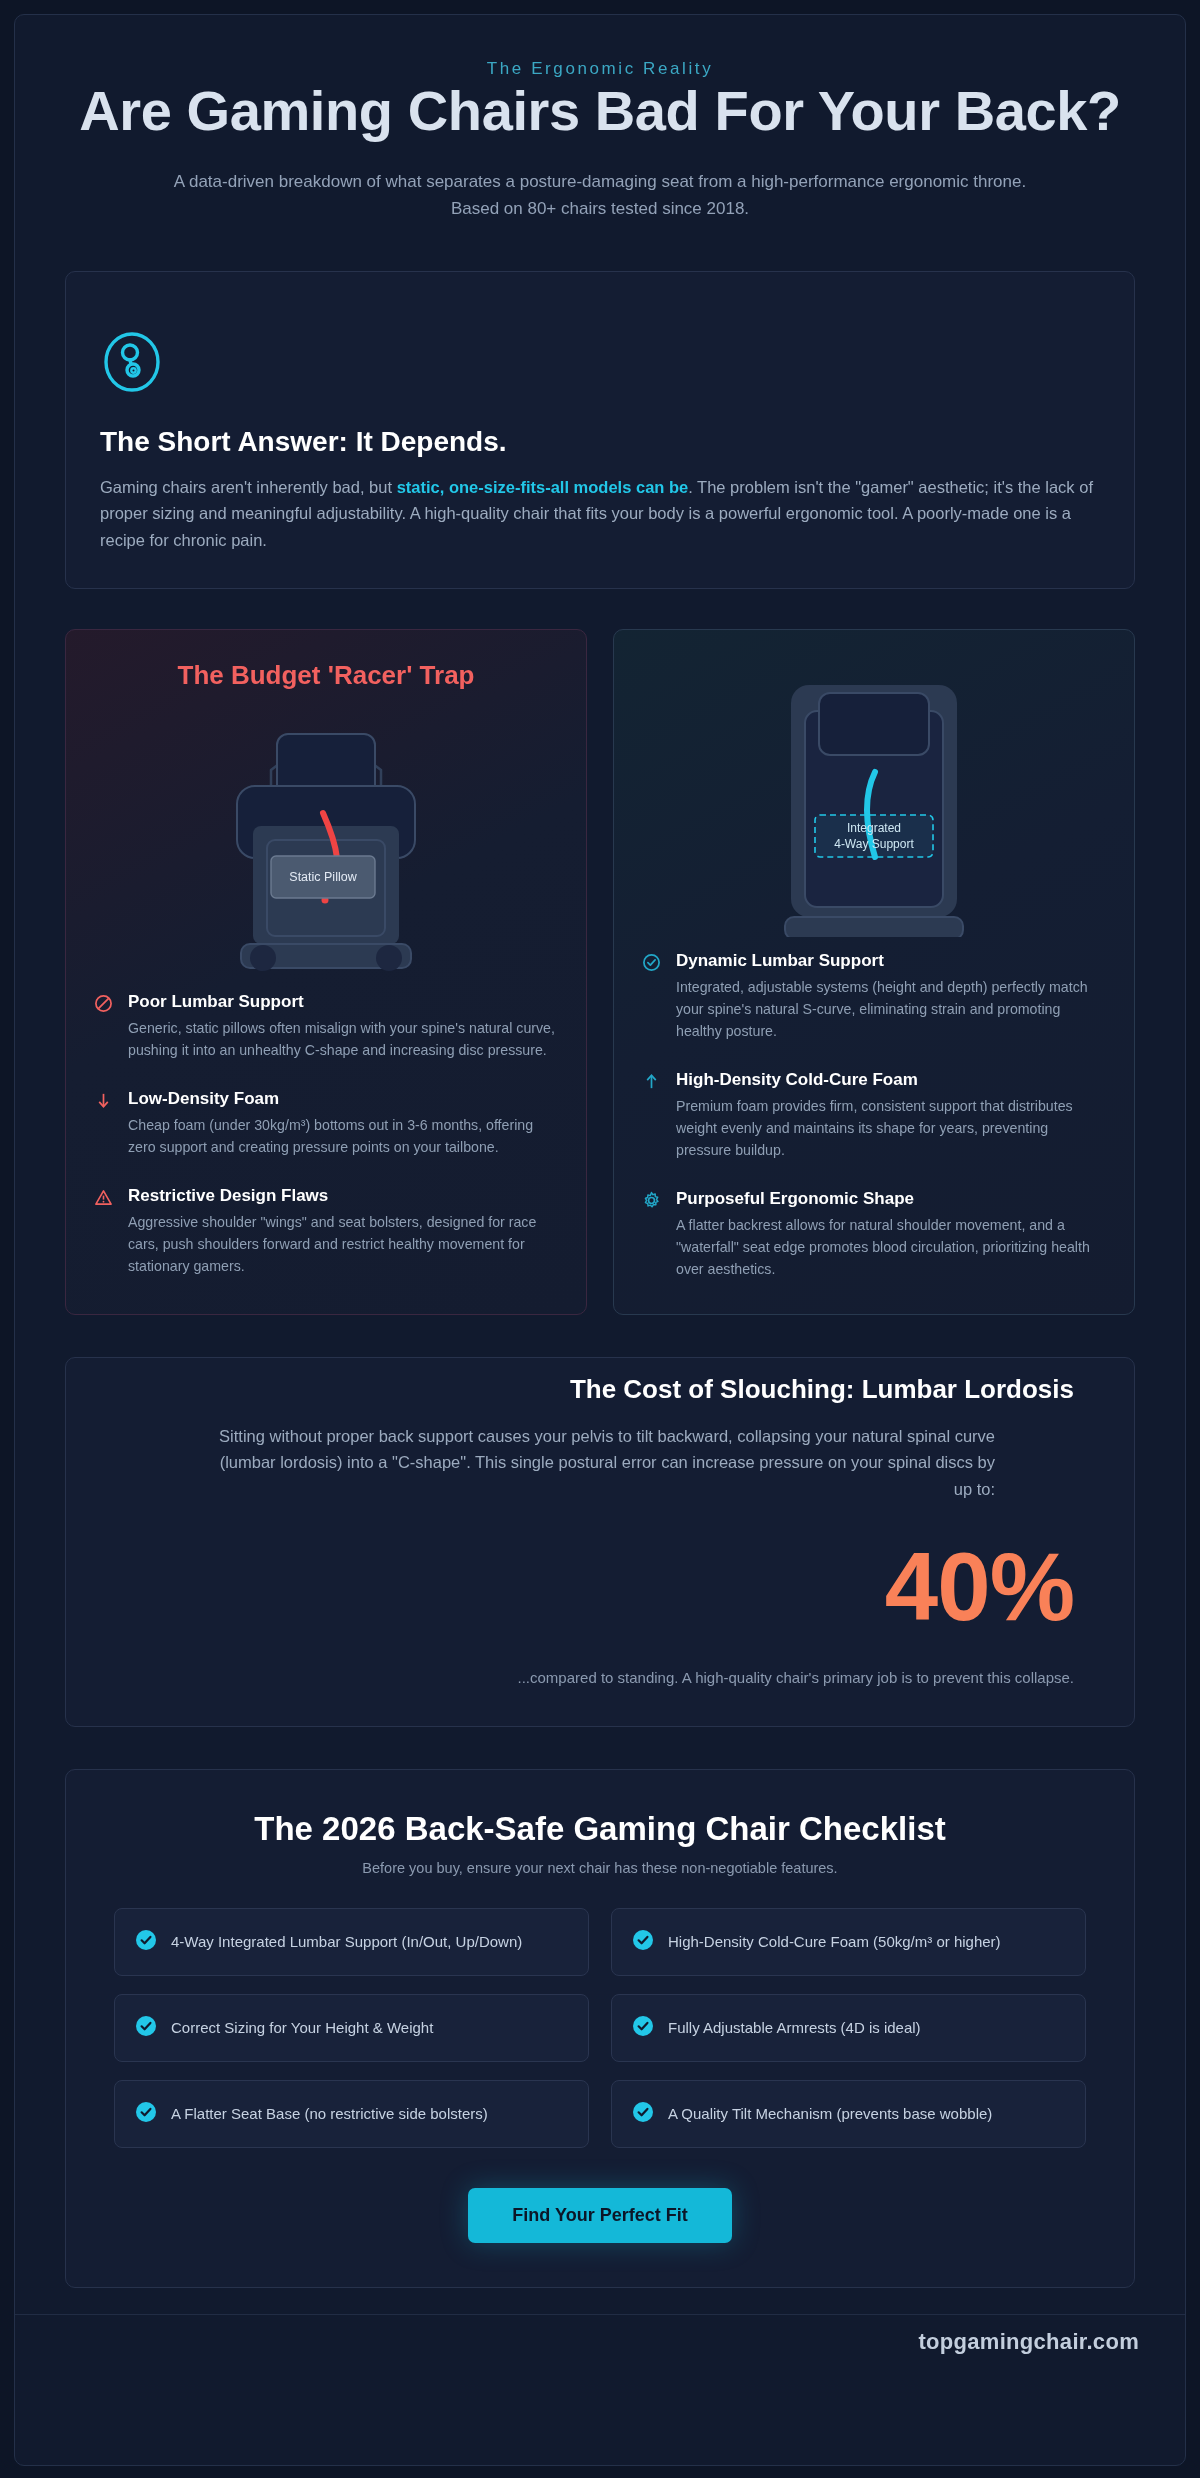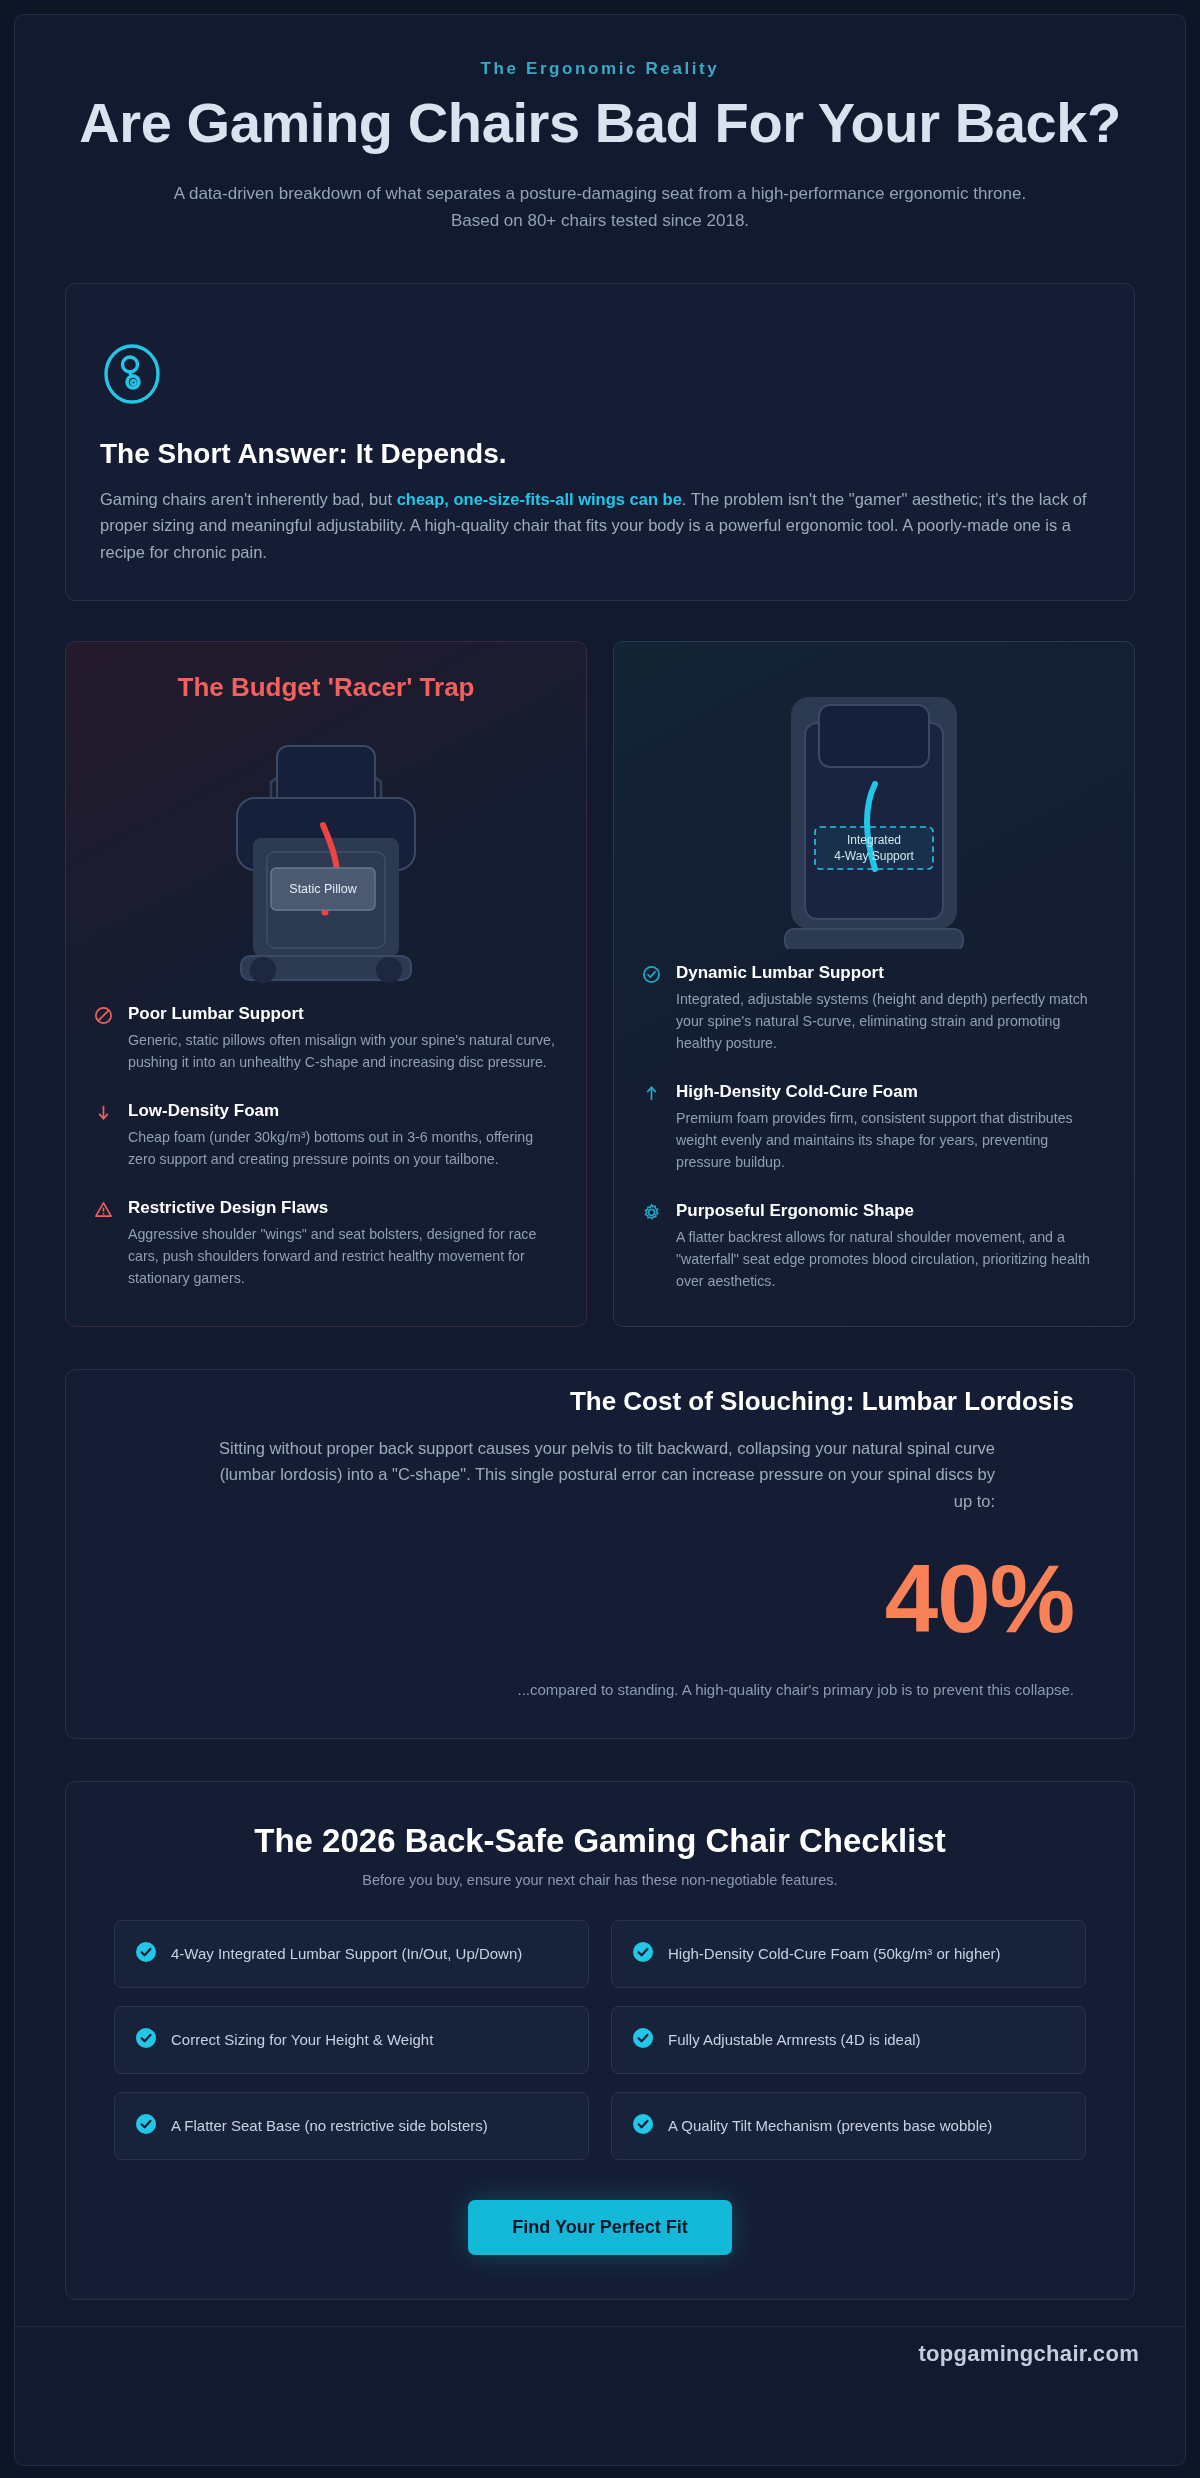--- a/index.html
+++ b/index.html
@@ -23,22 +23,21 @@
     position: relative;
     overflow: hidden;
   }
 
   
   .hero { padding: 44px 60px 10px 60px; text-align: center; }
   .eyebrow {
     color: #3ba8c4;
     font-size: 17px;
     letter-spacing: 2.6px;
-    font-weight: 700;
-    margin-bottom: 12px;
+    font-weight: 400;
   }
   .hero h1 {
     color: #d9e2ee;
     font-size: 56px;
     line-height: 1.14;
     font-weight: 700;
     letter-spacing: -0.4px;
     max-width: 1080px;
     margin: 0 auto;
   }
@@ -247,21 +246,21 @@
           <ellipse cx="32" cy="32" rx="26" ry="28" stroke="#22c7e8" stroke-width="3.4"></ellipse>
           <circle cx="30" cy="22.5" r="7.5" stroke="#22c7e8" stroke-width="3.4"></circle>
           <circle cx="33" cy="40" r="6" stroke="#22c7e8" stroke-width="3.4"></circle>
           <circle cx="33.5" cy="40.5" r="2.2" stroke="#22c7e8" stroke-width="2.4"></circle>
           <path d="M30 30 L31 34" stroke="#22c7e8" stroke-width="3.4" stroke-linecap="round"></path>
         </svg>
       </div>
       <div class="sa-body">
         <div class="sa-title">The Short Answer: It Depends.</div>
         <p class="sa-text">
-          <span>Gaming chairs aren't inherently bad, but </span><b>cheap, one-size-fits-all wings can be</b><span>. The problem isn't the "gamer" aesthetic; it's the lack of proper sizing and meaningful adjustability. A high-quality chair that fits your body is a powerful ergonomic tool. A poorly-made one is a recipe for chronic pain.</span>
+          <span>Gaming chairs aren't inherently bad, but </span><b>static, one-size-fits-all models can be</b><span>. The problem isn't the "gamer" aesthetic; it's the lack of proper sizing and meaningful adjustability. A high-quality chair that fits your body is a powerful ergonomic tool. A poorly-made one is a recipe for chronic pain.</span>
         </p>
       </div>
     </div>
 
     <div class="compare">
 
       <div class="col bad">
         <div class="col-title">The Budget 'Racer' Trap</div>
         <div class="chair-stage">
           <svg width="230" height="270" viewBox="0 0 230 270">

